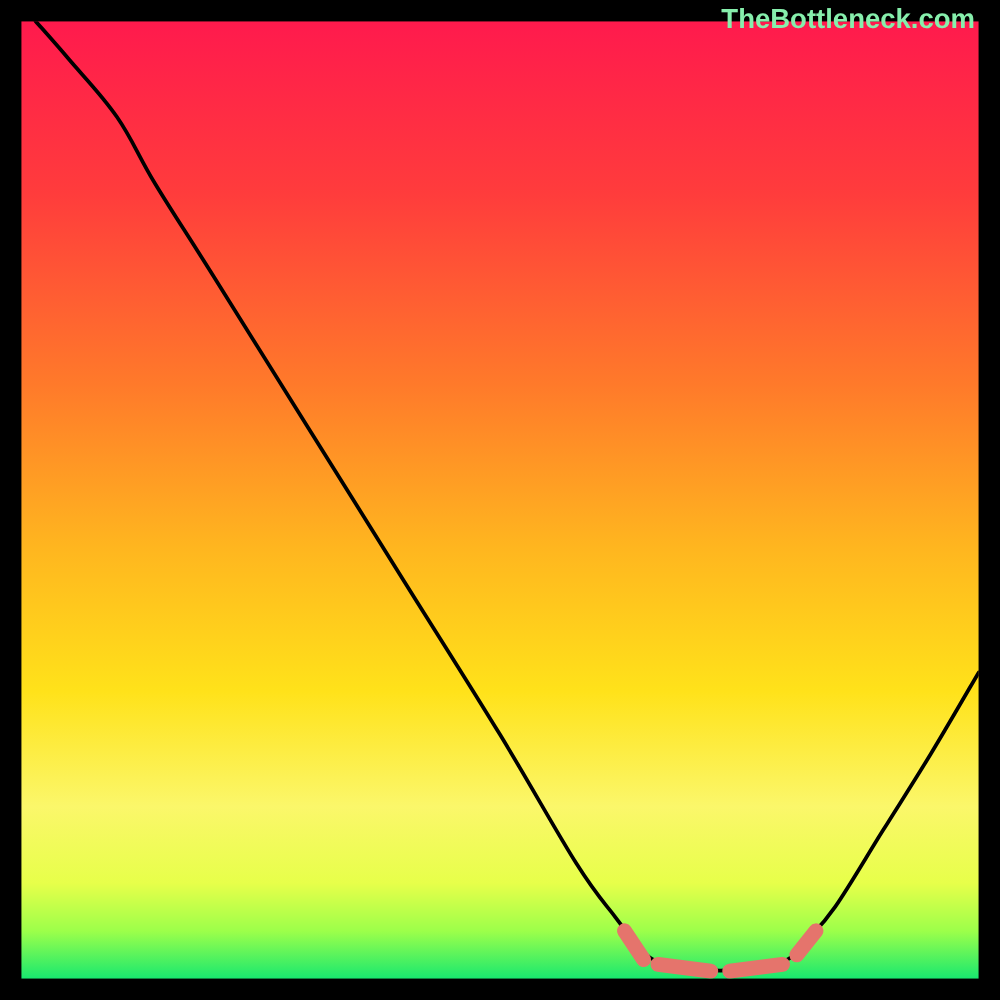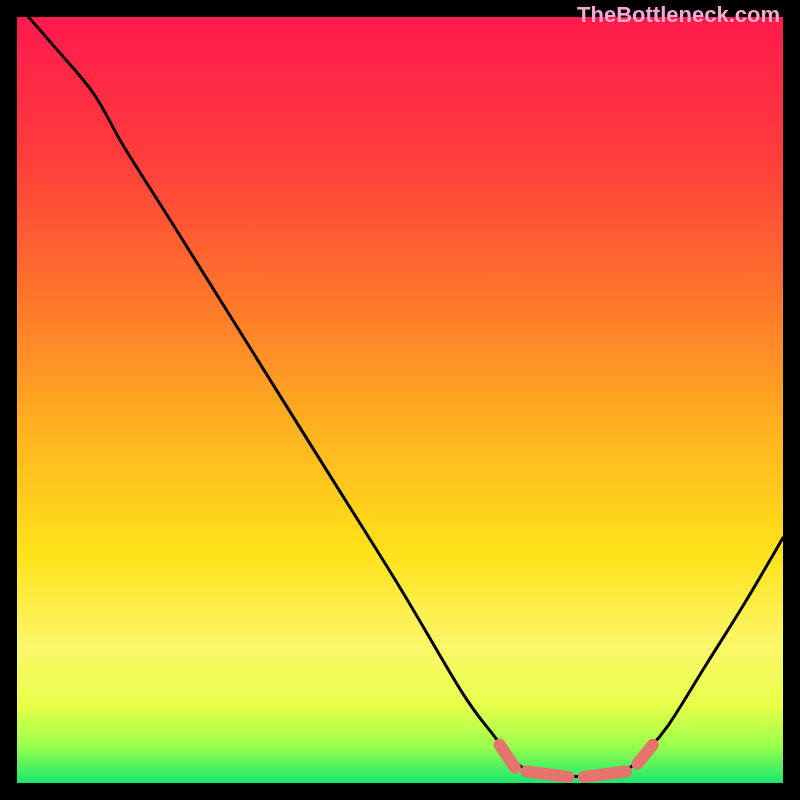--- a/index.html
+++ b/index.html
@@ -16,21 +16,21 @@
     left: 17px;
     top: 17px;
     width: 766px;
     height: 766px;
     background: #000;
   }
   .watermark {
     position: absolute;
     top: 2px;
     right: 20px;
-    color: #f9a8d4;
+    color: #86efac;
     font-size: 22px;
     font-weight: bold;
     letter-spacing: 0px;
     z-index: 50;
   }
   svg {
     display: block;
   }
 </style>
 </head>

